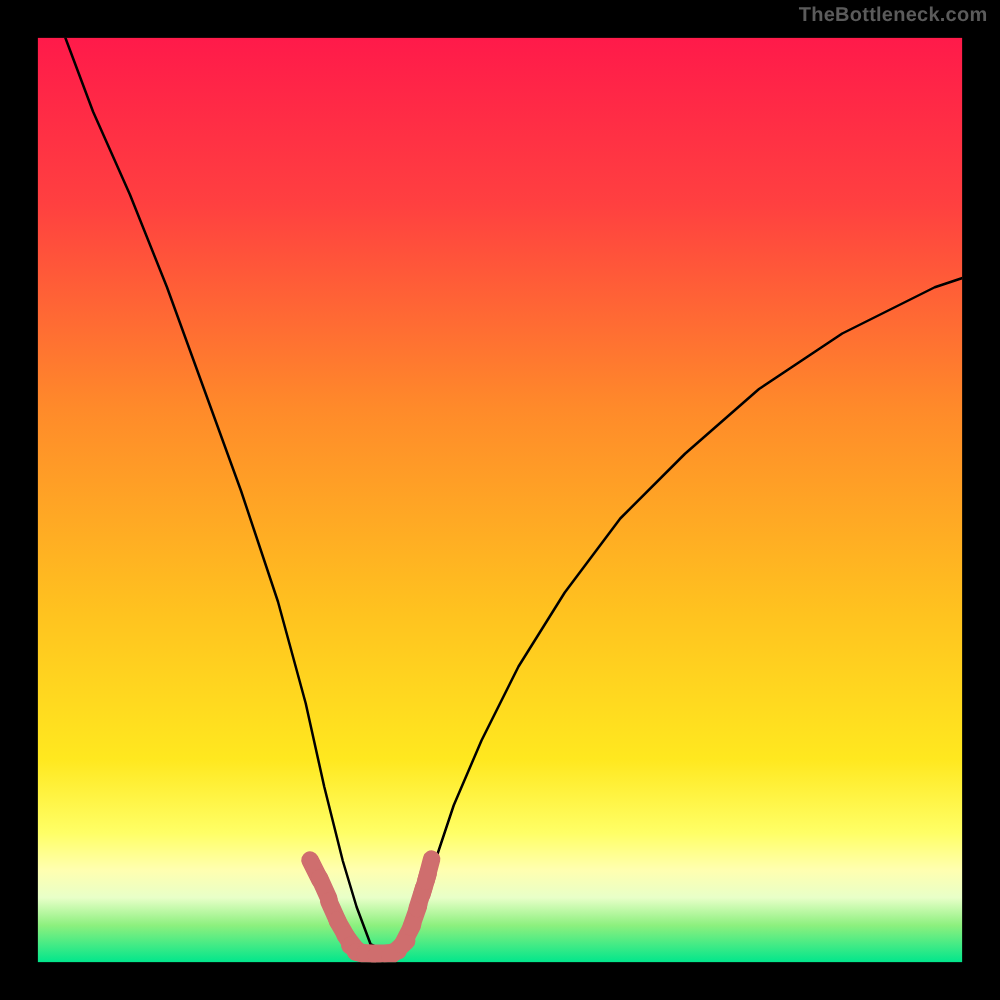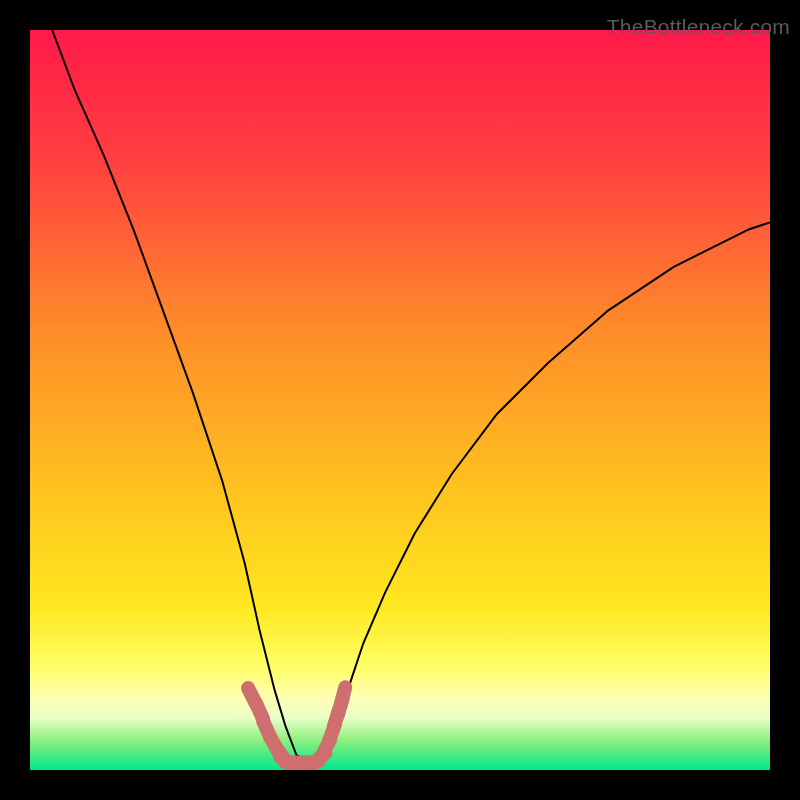--- a/index.html
+++ b/index.html
@@ -20,25 +20,25 @@
   .plot-area {
     position: absolute;
     top: 30px;
     left: 30px;
     width: 740px;
     height: 740px;
     overflow: hidden;
   }
   .watermark {
     position: absolute;
-    top: 15px;
+    top: 4px;
     right: 10px;
     color: #5b5b5b;
-    font-size: 21px;
-    font-weight: 400;
+    font-size: 16px;
+    font-weight: 700;
     letter-spacing: 0.2px;
     z-index: 10;
     pointer-events: none;
   }
 </style>
 </head>
 <body>
 
 <div class="frame">
 

